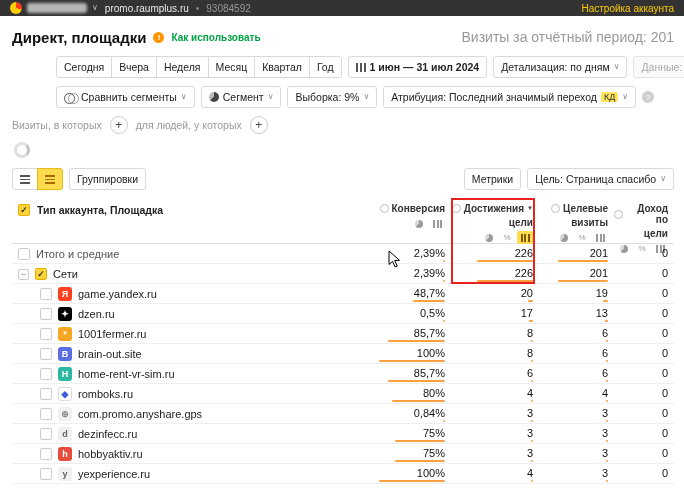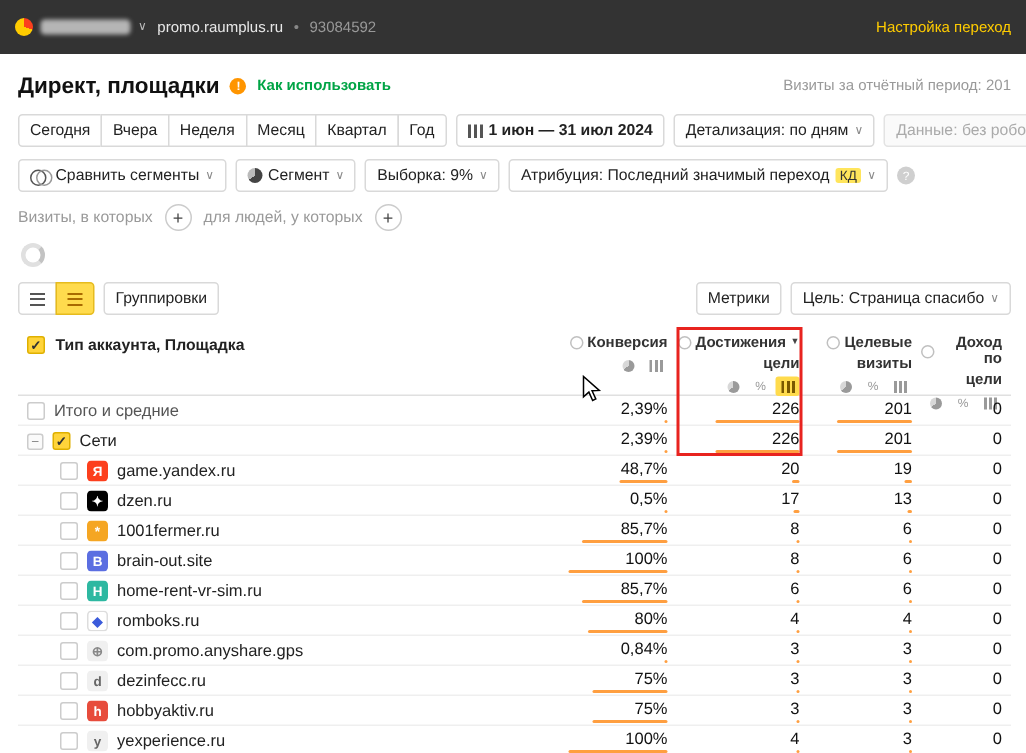--- a/index.html
+++ b/index.html
@@ -3,39 +3,39 @@
 <meta charset="utf-8">
 <style>
   * { box-sizing: border-box; }
   html,body { margin:0; padding:0; }
   body {
     width:684px; height:502px; overflow:hidden; position:relative;
     background:#fff; color:#000;
     font-family:"Liberation Sans", sans-serif; font-size:11px;
   }
   
-  .topbar{height:36px;background:#333;display:flex;align-items:center;padding:0 10px;gap:7px;color:#ccc;font-size:10px;}
+  .topbar{height:16px;background:#333;display:flex;align-items:center;padding:0 10px;gap:7px;color:#ccc;font-size:10px;}
   .counter-pill{display:flex;align-items:center;gap:5px;cursor:pointer;}
   .logo{width:12px;height:12px;border-radius:50%;background:conic-gradient(#fc3f1d 0 30%, #ffcc00 30% 100%);flex:none;}
   .redacted{width:60px;height:10px;background:#b5b5b5;border-radius:3px;filter:blur(1.5px);}
   .chev{display:inline-block;font-size:8px;color:#8a8a8a;line-height:1;}
   .chev::before{content:"∨";}
   .chev.light{color:#bbb;}
   .counter-domain{color:#e8e8e8;cursor:pointer;}
   .bullet::before{content:"•";color:#888;}
   .counter-id{color:#999;}
   .settings{margin-left:auto;color:#ffcc00;text-decoration:none;cursor:pointer;}
   
   main{padding:8px 10px 0 12px;}
   .title-row{display:flex;align-items:center;gap:7px;margin:2px 0 8px;height:22px;}
   h1{font-size:15px;margin:0;font-weight:bold;color:#111;}
   .info-icon{width:11px;height:11px;border-radius:50%;background:#ff9500;color:#fff;font-size:8px;font-weight:bold;display:inline-flex;align-items:center;justify-content:center;flex:none;}
   .help-link{color:#00a445;font-weight:bold;font-size:10px;text-decoration:none;cursor:pointer;}
-  .visits-summary{margin-left:auto;color:#999;font-size:10px;}
-  .filter-row{display:flex;align-items:center;gap:6px;margin-bottom:8px;height:22px;}
+  .visits-summary{margin-left:auto;color:#999;font-size:14px;}
+  .filter-row{display:flex;align-items:center;gap:6px;margin-bottom:8px;height:22px;margin-left:44px;}
   .btn{display:inline-flex;align-items:center;gap:4px;background:#fff;border:1px solid #d9d9d9;border-radius:3px;height:22px;padding:0 7px;font-size:10.5px;font-family:inherit;cursor:pointer;color:#222;white-space:nowrap;}
   .btn b{font-weight:bold;}
   .btn-group{display:inline-flex;}
   .btn-group .btn{border-radius:0;margin-left:-1px;}
   .btn-group .btn:first-child{border-radius:3px 0 0 3px;margin-left:0;}
   .btn-group .btn:last-child{border-radius:0 3px 3px 0;}
   .btn.disabled{color:#aaa;background:#fafafa;border-color:#e3e3e3;}
   .q-icon{width:12px;height:12px;border-radius:50%;background:#cfcfcf;color:#fff;font-size:8px;display:inline-flex;align-items:center;justify-content:center;flex:none;}
   .q-icon::before{content:"?";}
   .mini-bars{width:10px;height:9px;background:repeating-linear-gradient(90deg,#555 0 2px,transparent 2px 4px);}
@@ -95,21 +95,21 @@
 
 <header class="topbar">
   <div class="counter-pill">
     <span class="logo"></span>
     <span class="redacted"></span>
     <span class="chev light"></span>
   </div>
   <span class="counter-domain">promo.raumplus.ru</span>
   <span class="bullet"></span>
   <span class="counter-id">93084592</span>
-  <a class="settings">Настройка переход</a>
+  <a class="settings">Настройка аккаунта</a>
 </header>
 
 <main>
   <div class="title-row">
     <h1>Директ, площадки</h1>
     <span class="info-icon">!</span>
     <a class="help-link">Как использовать</a>
     <span class="visits-summary">Визиты за отчётный период: 201</span>
   </div>
 

